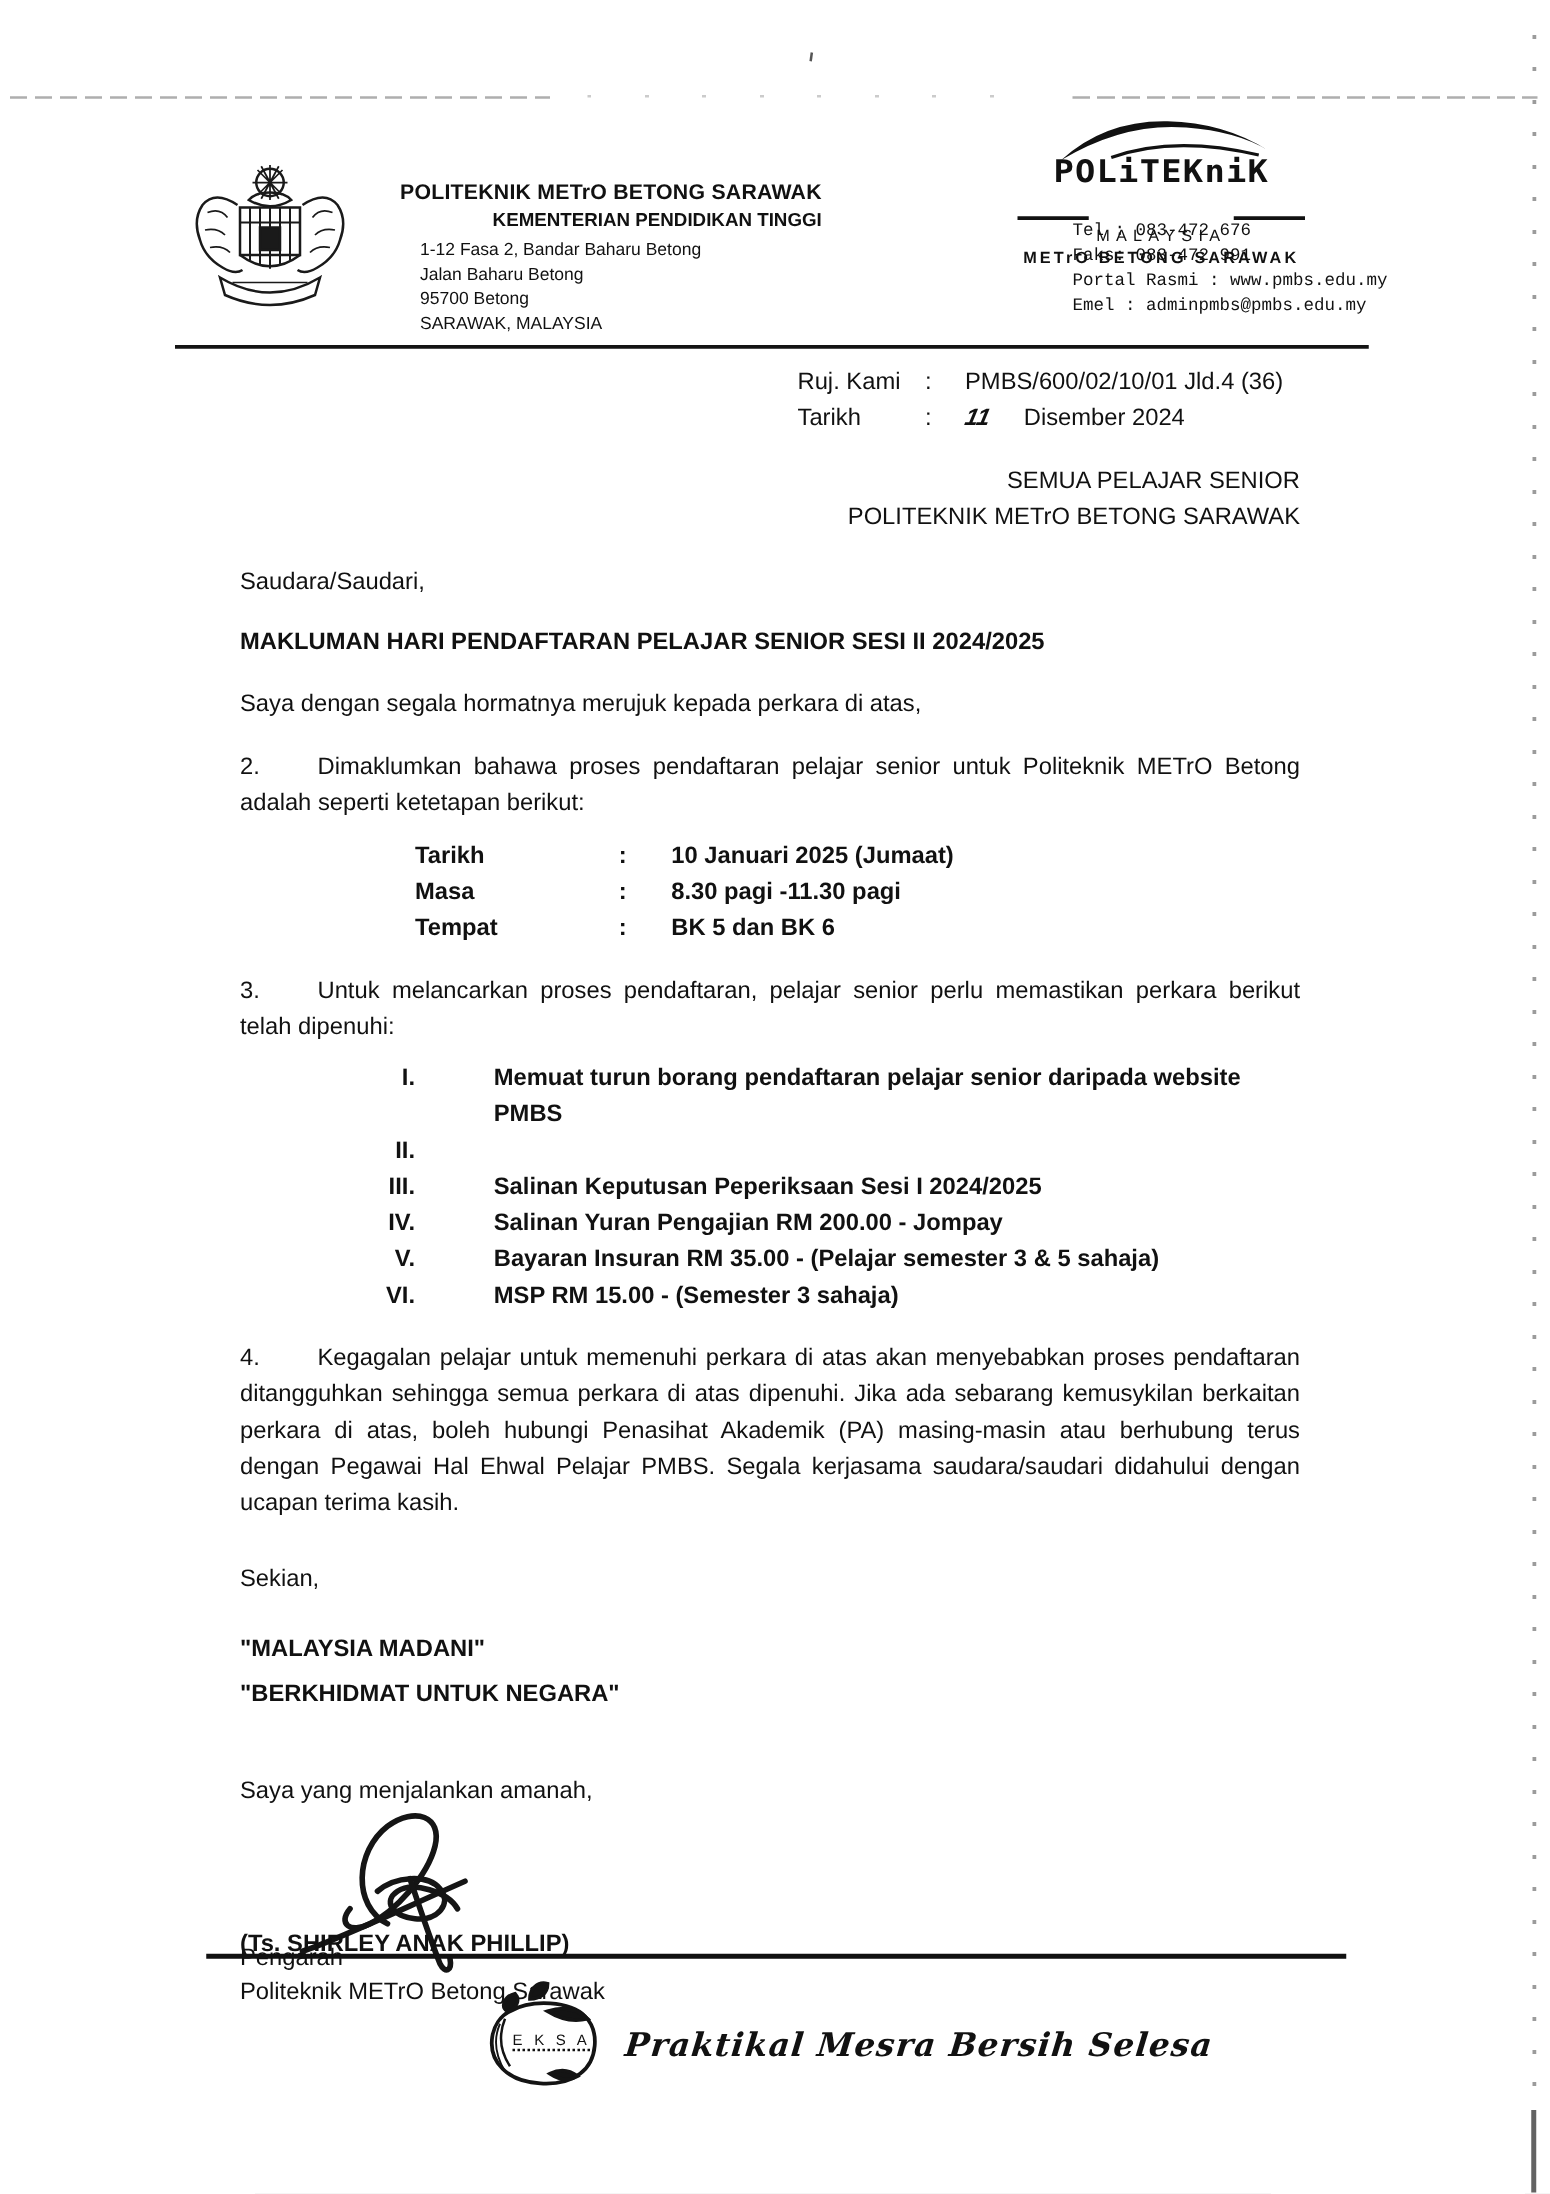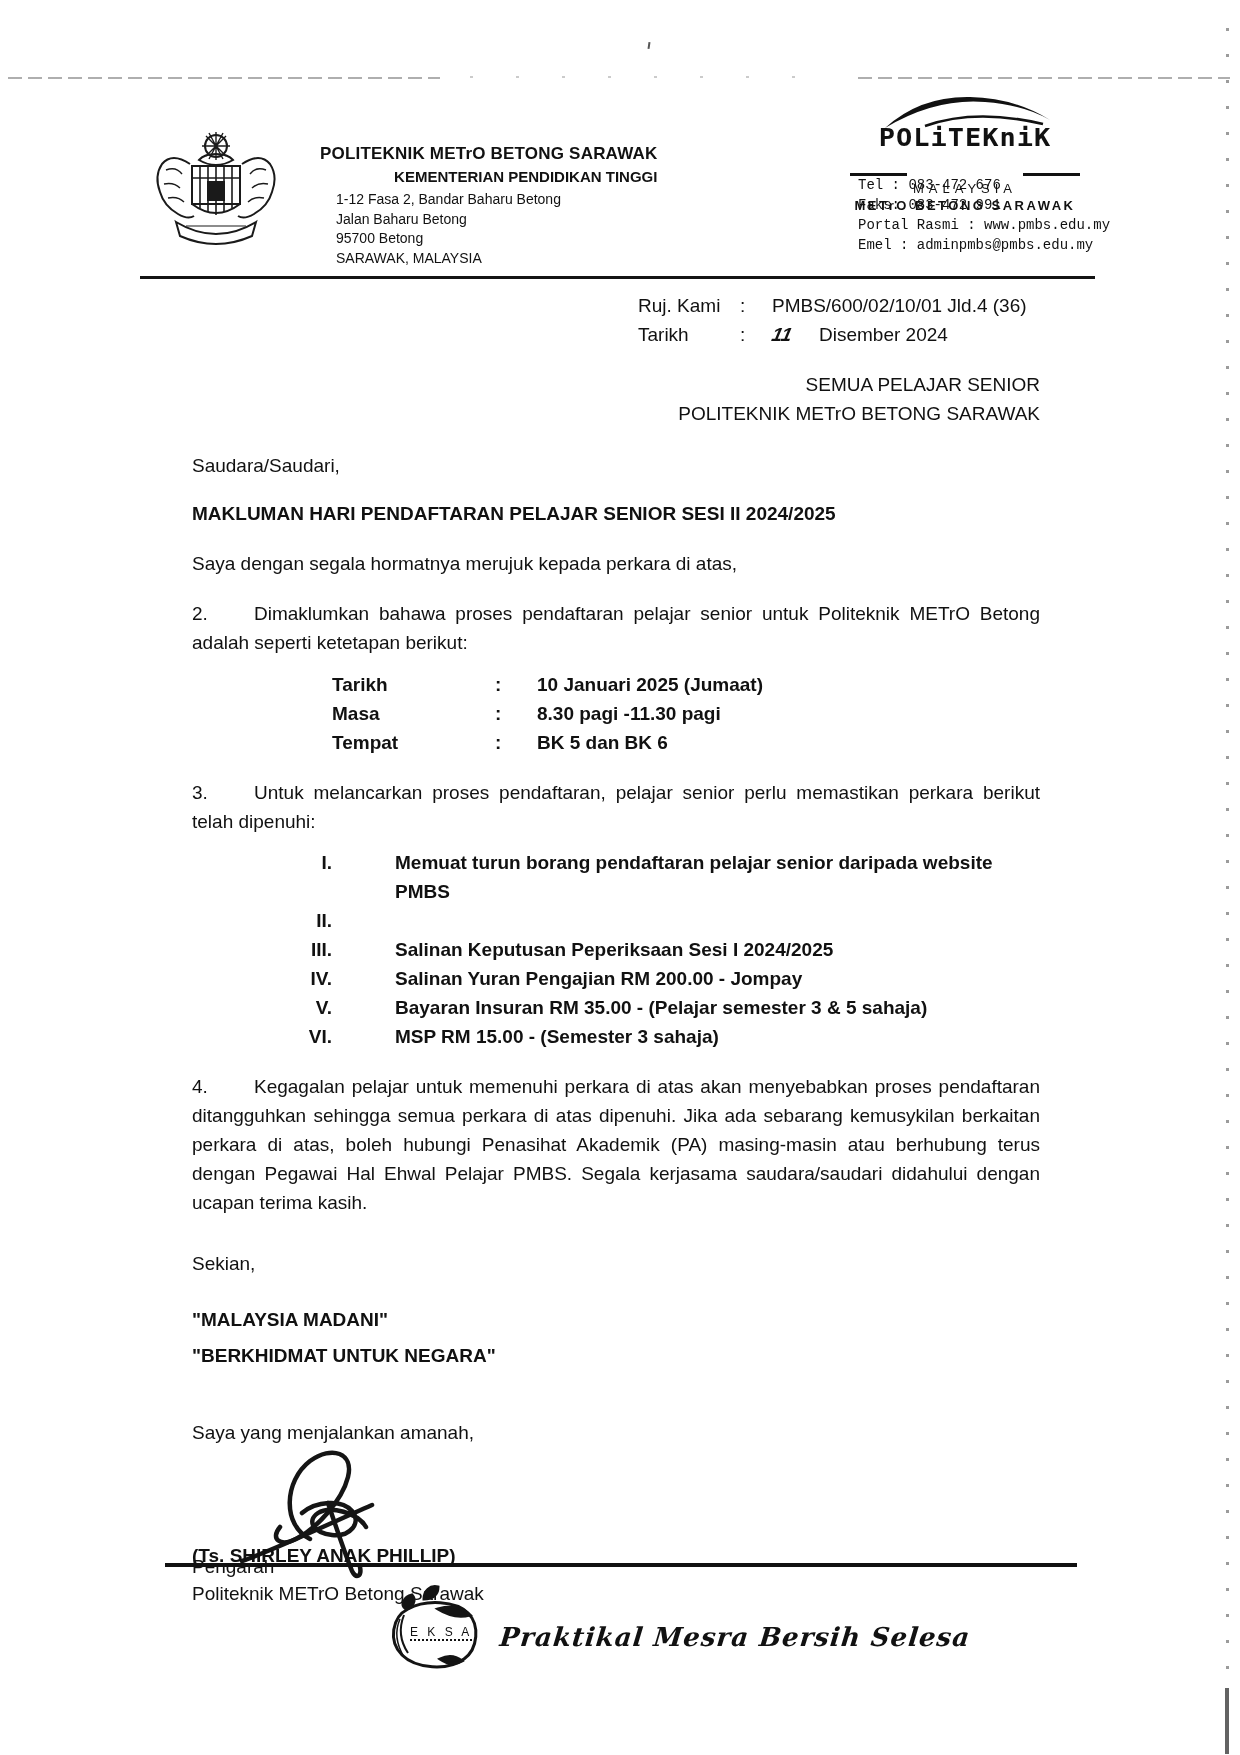--- a/index.html
+++ b/index.html
@@ -19,21 +19,21 @@
   .edge-specks{position:absolute;right:11px;top:28px;width:3px;height:1650px;background:repeating-linear-gradient(to bottom,#4a4a4a 0 3px,transparent 3px 26px);opacity:.55;}
   .edge-bar{position:absolute;right:11px;top:1688px;width:4px;height:66px;background:#3c3c3c;opacity:.8;}
   .tick-top{position:absolute;left:648px;top:42px;width:2px;height:7px;background:#555;transform:rotate(8deg);}
 
   
   .crest{position:absolute;left:152px;top:130px;}
   .inst-block{position:absolute;left:320px;top:143px;line-height:1.32;}
   .inst-name{font-size:17px;font-weight:bold;letter-spacing:.2px;}
   .inst-ministry{font-size:15px;font-weight:bold;margin-top:2px;text-align:right;}
   .inst-addr{font-size:14px;margin-top:3px;line-height:1.4;margin-left:16px;}
-  .logo-block{position:absolute;left:850px;top:96px;width:230px;text-align:center;}
+  .logo-block{position:absolute;left:814px;top:96px;width:230px;text-align:center;}
   .logo-swoosh{display:block;margin:0 auto -6px auto;}
   .logo-word{font-size:27px;font-weight:bold;letter-spacing:1px;transform:scaleY(.92);font-family:"DejaVu Sans Mono",monospace;line-height:1;}
   .logo-malaysia{display:flex;align-items:center;gap:6px;margin-top:1px;}
   .logo-malaysia .bar{flex:1;height:3px;background:#111;}
   .logo-malaysia .txt{font-size:13px;letter-spacing:5px;font-weight:500;margin-top:29px;}
   .logo-branch{font-size:13px;font-weight:bold;letter-spacing:2.5px;margin-top:2px;}
   .contact-block{position:absolute;left:858px;top:176px;font-size:14px;line-height:1.42;font-family:Liberation Mono, monospace;}
   .header-rule{position:absolute;left:140px;top:276px;width:955px;height:3px;background:#141414;}
 
   

